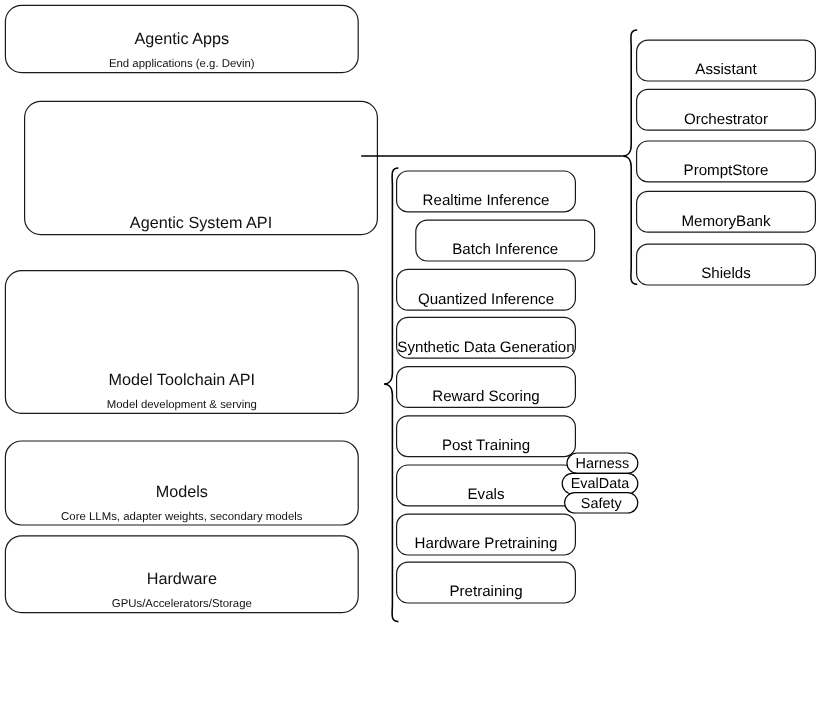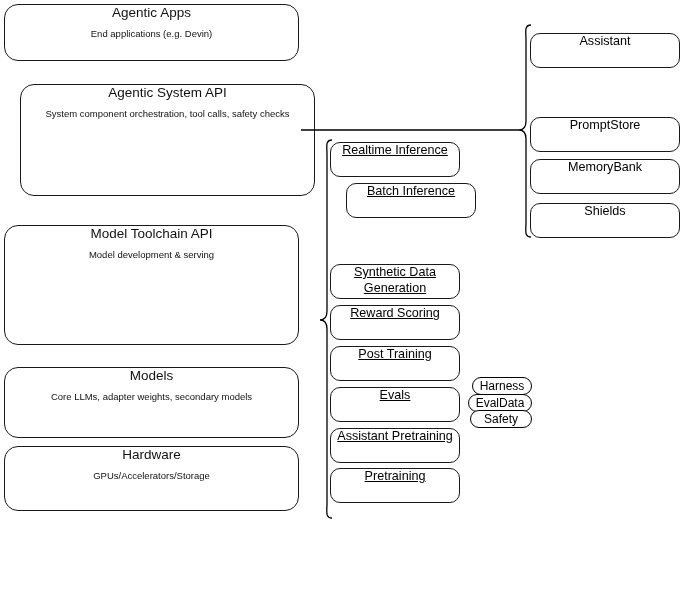--- a/index.html
+++ b/index.html
@@ -23,21 +23,21 @@
   
   .node {
     position: absolute;
     box-sizing: border-box;
     border: 1.3px solid #1a1a1a;
     background: #ffffff;
     border-radius: 12px;
     display: flex;
     flex-direction: column;
     align-items: center;
-    justify-content: flex-start;
+    justify-content: flex-end;
     text-align: center;
     line-height: 1.25;
   }
 
   
   .layer {
     left: 4px;
     width: 295px;
     border-radius: 14px;
   }
@@ -52,21 +52,21 @@
     color: #111;
   }
 
   
   .cap {
     height: 35px;
     font-size: 12.6px;
     border-radius: 10px;
     border-width: 1.4px;
   }
-  .cap.mid  { left: 330px; width: 130px; text-decoration: underline; }
+  .cap.mid  { left: 330px; width: 150px; }
   .cap.right{ left: 530px; width: 150px; }
 
   
   .pill {
     position: absolute;
     box-sizing: border-box;
     background: #ffffff;
     border: 1.5px solid #000;
     border-radius: 999px;
     display: flex;
@@ -118,21 +118,20 @@
          C 327 511, 325 518, 332 518"></path>
   </svg>
 
   <div class="node layer" style="top:4px;height:57px;">
     <div class="title">Agentic Apps</div>
     <div class="sub">End applications (e.g. Devin)</div>
   </div>
 
   <div class="node layer" style="top:84px;height:112px;margin-left:16px;">
     <div class="title">Agentic System API</div>
-    <div class="sub">System component orchestration, tool calls, safety checks</div>
   </div>
 
   <div class="node layer" style="top:225px;height:120px;">
     <div class="title">Model Toolchain API</div>
     <div class="sub">Model development &amp; serving</div>
   </div>
 
   <div class="node layer" style="top:367px;height:71px;">
     <div class="title">Models</div>
     <div class="sub">Core LLMs, adapter weights, secondary models</div>
@@ -143,52 +142,58 @@
     <div class="sub">GPUs/Accelerators/Storage</div>
   </div>
 
 
   <div class="node cap mid" style="top:142px;">
     <span>Realtime Inference</span>
   </div>
   <div class="node cap mid" style="top:183px;margin-left:16px;">
     <span>Batch Inference</span>
   </div>
+  <div class="node cap mid" style="top:224px;">
+    <span>Quantized Inference</span>
+  </div>
   <div class="node cap mid" style="top:264px;">
     <span>Synthetic Data Generation</span>
   </div>
   <div class="node cap mid" style="top:305px;">
     <span>Reward Scoring</span>
   </div>
   <div class="node cap mid" style="top:346px;">
     <span>Post Training</span>
   </div>
   <div class="node cap mid" style="top:387px;">
     <span>Evals</span>
   </div>
   <div class="node cap mid" style="top:428px;">
-    <span>Assistant Pretraining</span>
+    <span>Hardware Pretraining</span>
   </div>
   <div class="node cap mid" style="top:468px;">
     <span>Pretraining</span>
   </div>
 
   <div class="pill" style="left:472px;top:377px;width:60px;">
     <span>Harness</span>
   </div>
   <div class="pill" style="left:468px;top:394px;width:64px;">
     <span>EvalData</span>
   </div>
   <div class="pill" style="left:470px;top:410px;width:62px;">
     <span>Safety</span>
   </div>
 
   <div class="node cap right" style="top:33px;">
     <span>Assistant</span>
   </div>
+  <div class="node cap right" style="top:74px;">
+    <span>Orchestrator</span>
+  </div>
   <div class="node cap right" style="top:117px;">
     <span>PromptStore</span>
   </div>
   <div class="node cap right" style="top:159px;">
     <span>MemoryBank</span>
   </div>
   <div class="node cap right" style="top:203px;">
     <span>Shields</span>
   </div>
 

